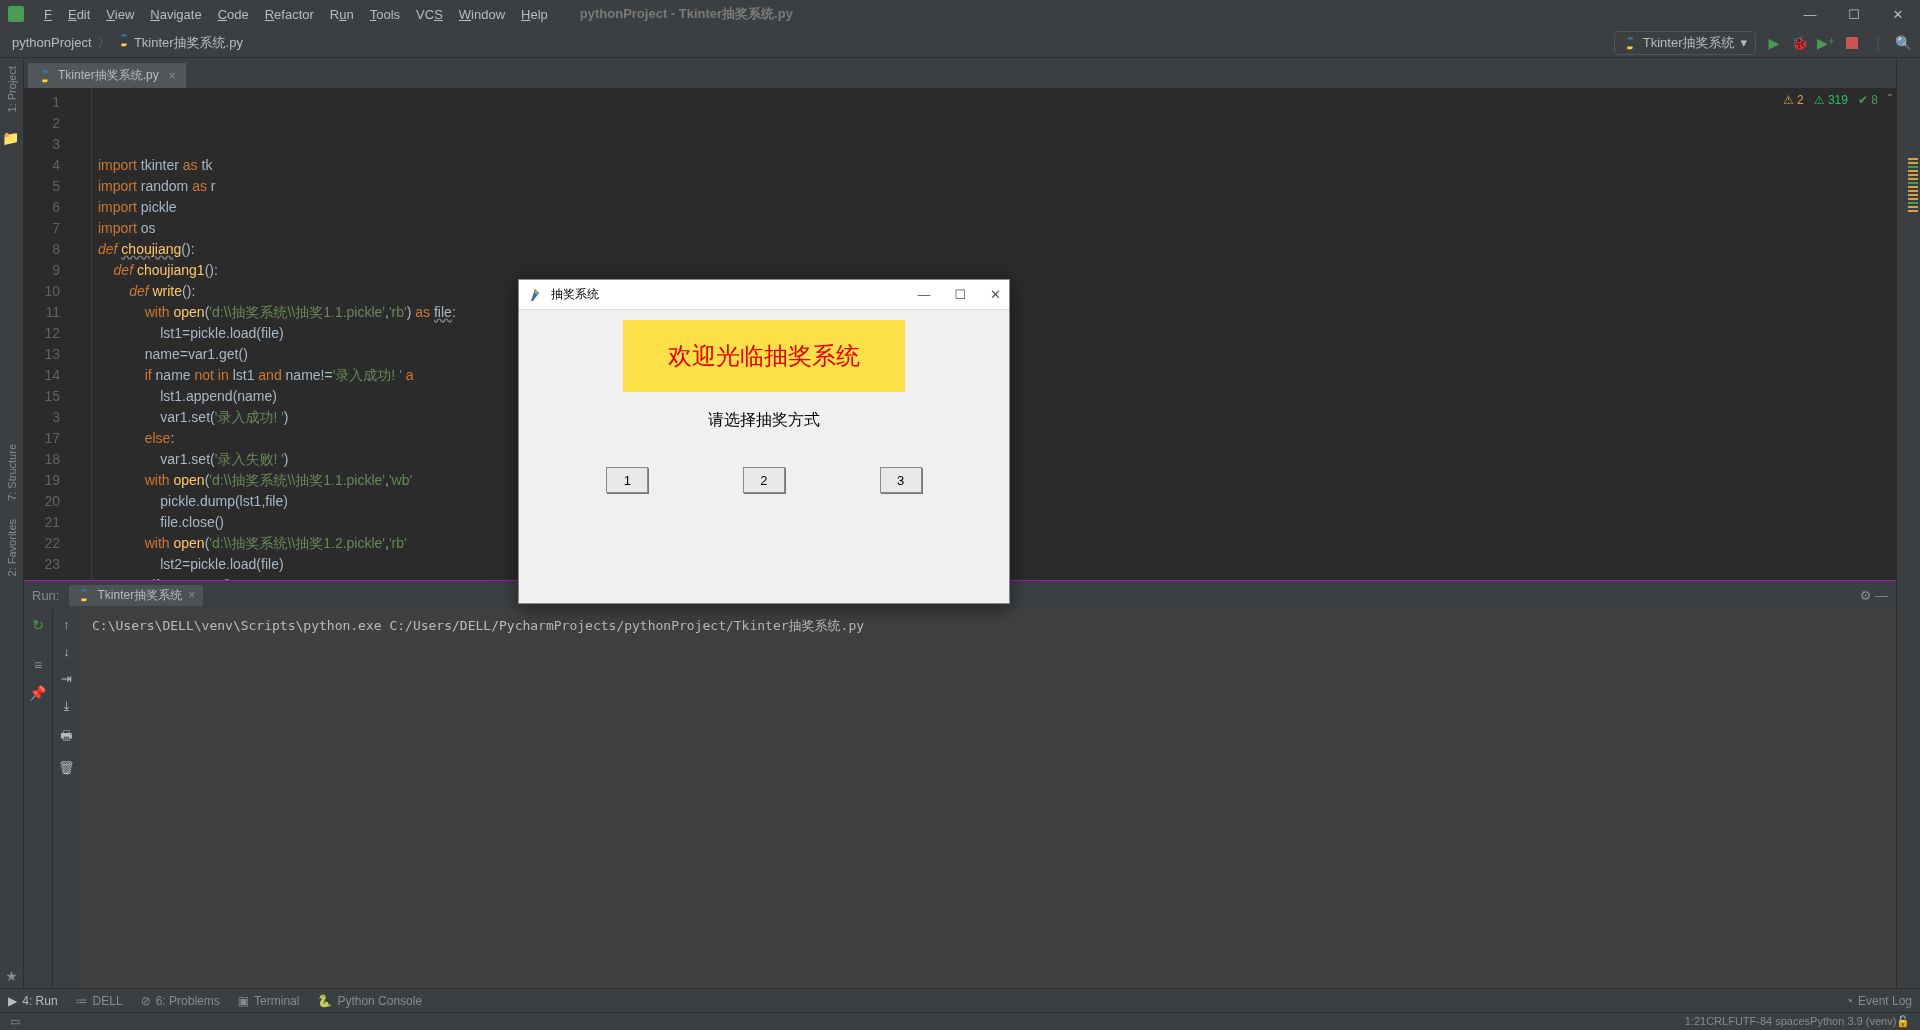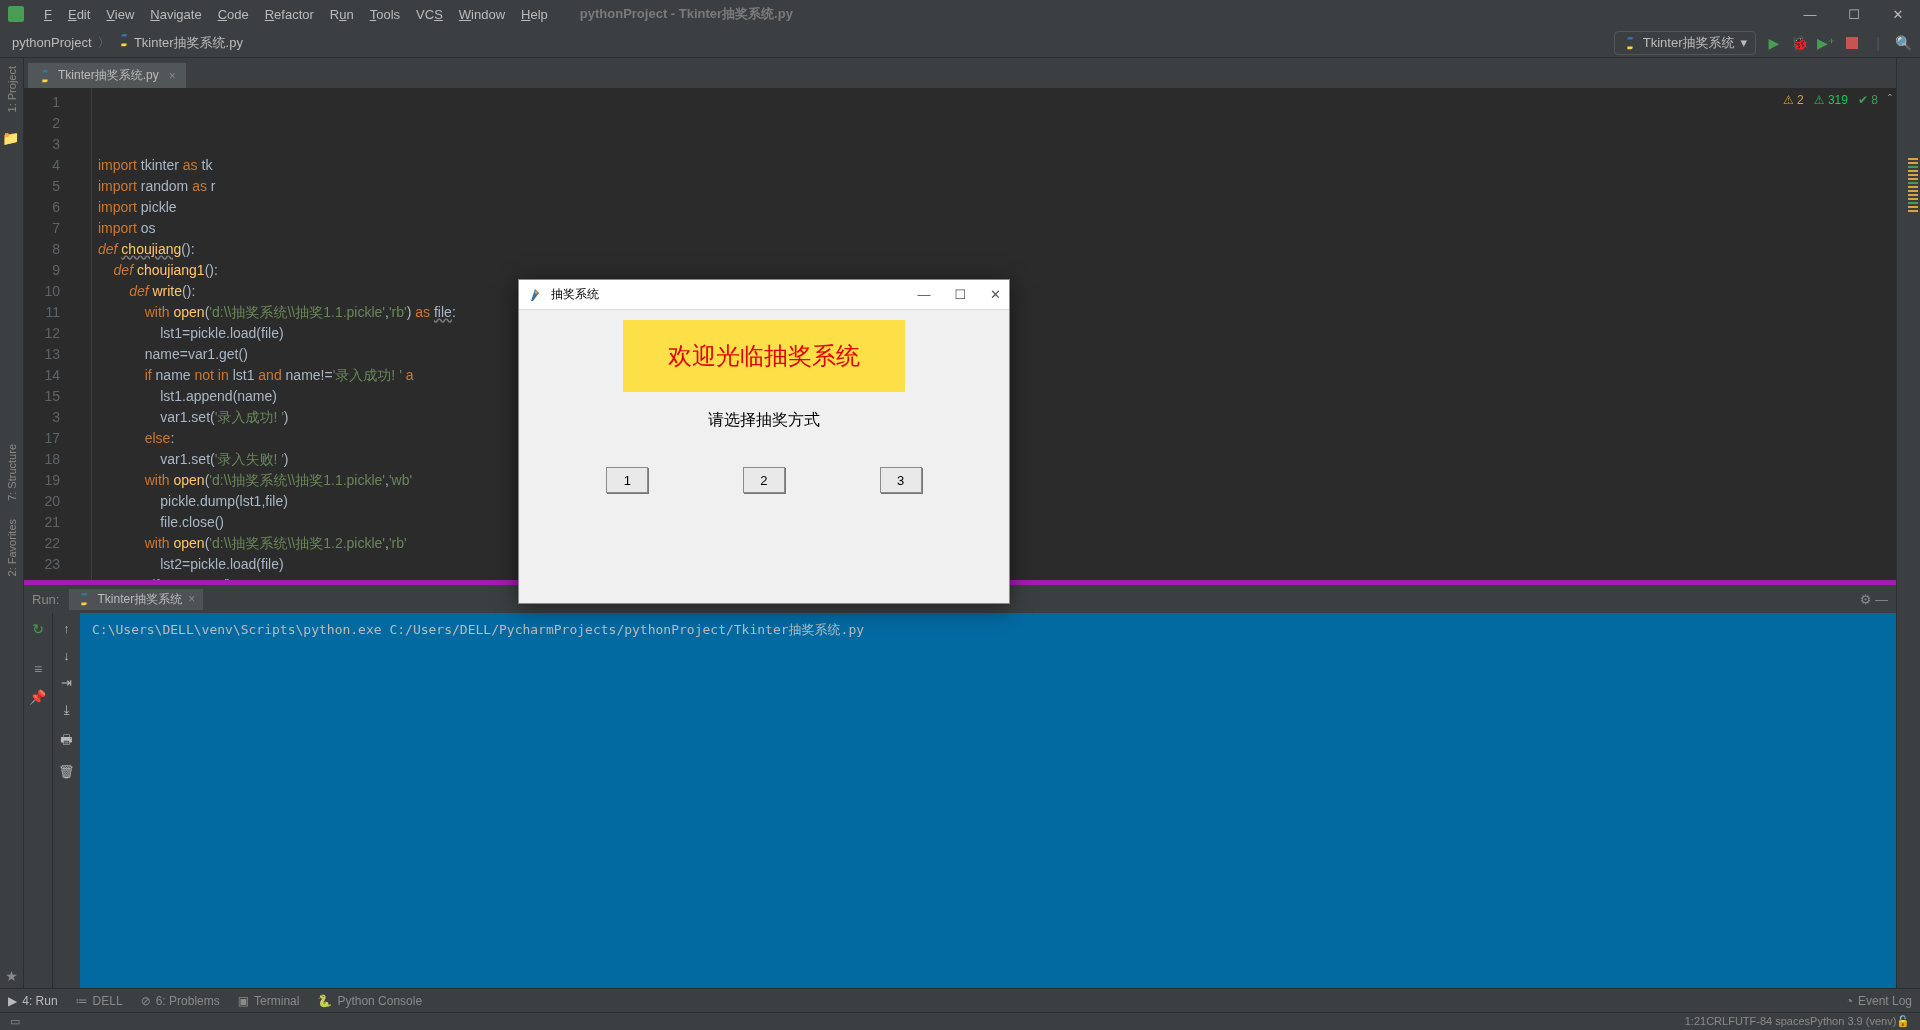--- a/index.html
+++ b/index.html
@@ -39,21 +39,21 @@
 .op { color:#a9b7c6; }
 .und { text-decoration:underline wavy #808080; }
 .insp { position:absolute; right:4px; top:2px; font-size:12px; display:flex; gap:10px; color:#999; }
 .insp .warn { color:#d9a343; }
 .insp .weak { color:#22c55e; }
 .insp .ok { color:#499c54; }
 .right-rail { position:absolute; right:0; top:58px; width:24px; bottom:38px; background:#3c3f41; border-left:1px solid #2d2d2d; }
 .marks { position:absolute; right:2px; top:100px; width:10px; display:flex; flex-direction:column; gap:2px; }
 .marks span { height:2px; background:#d9a343; }
 .marks span.g { background:#499c54; }
-.run-panel { position:absolute; left:24px; right:24px; top:580px; bottom:38px; background:#0369a1; border-top:5px solid #a21caf; }
+.run-panel { position:absolute; left:24px; right:24px; top:580px; bottom:38px; background:#404040; border-top:1px solid #a21caf; }
 .run-header { height:28px; background:#3c3f41; display:flex; align-items:center; padding:0 8px; gap:10px; }
 .run-header .label { color:#8a8a8a; }
 .run-tab { background:#4e5254; padding:2px 8px; display:flex; align-items:center; gap:6px; font-size:12px; cursor:pointer; }
 .run-header .gear { margin-left:auto; color:#8a8a8a; cursor:pointer; }
 .run-body { display:flex; height:calc(100% - 28px); }
 .run-tools { width:28px; background:#3c3f41; display:flex; flex-direction:column; align-items:center; gap:12px; padding-top:8px; }
 .run-tools span { cursor:pointer; color:#8a8a8a; font-size:14px; }
 .run-tools .play { color:#499c54; }
 .run-tools .stop { width:12px; height:12px; background:#c75450; }
 .run-tools2 { width:28px; background:#3c3f41; border-left:1px solid #2d2d2d; display:flex; flex-direction:column; align-items:center; gap:12px; padding-top:8px; }

